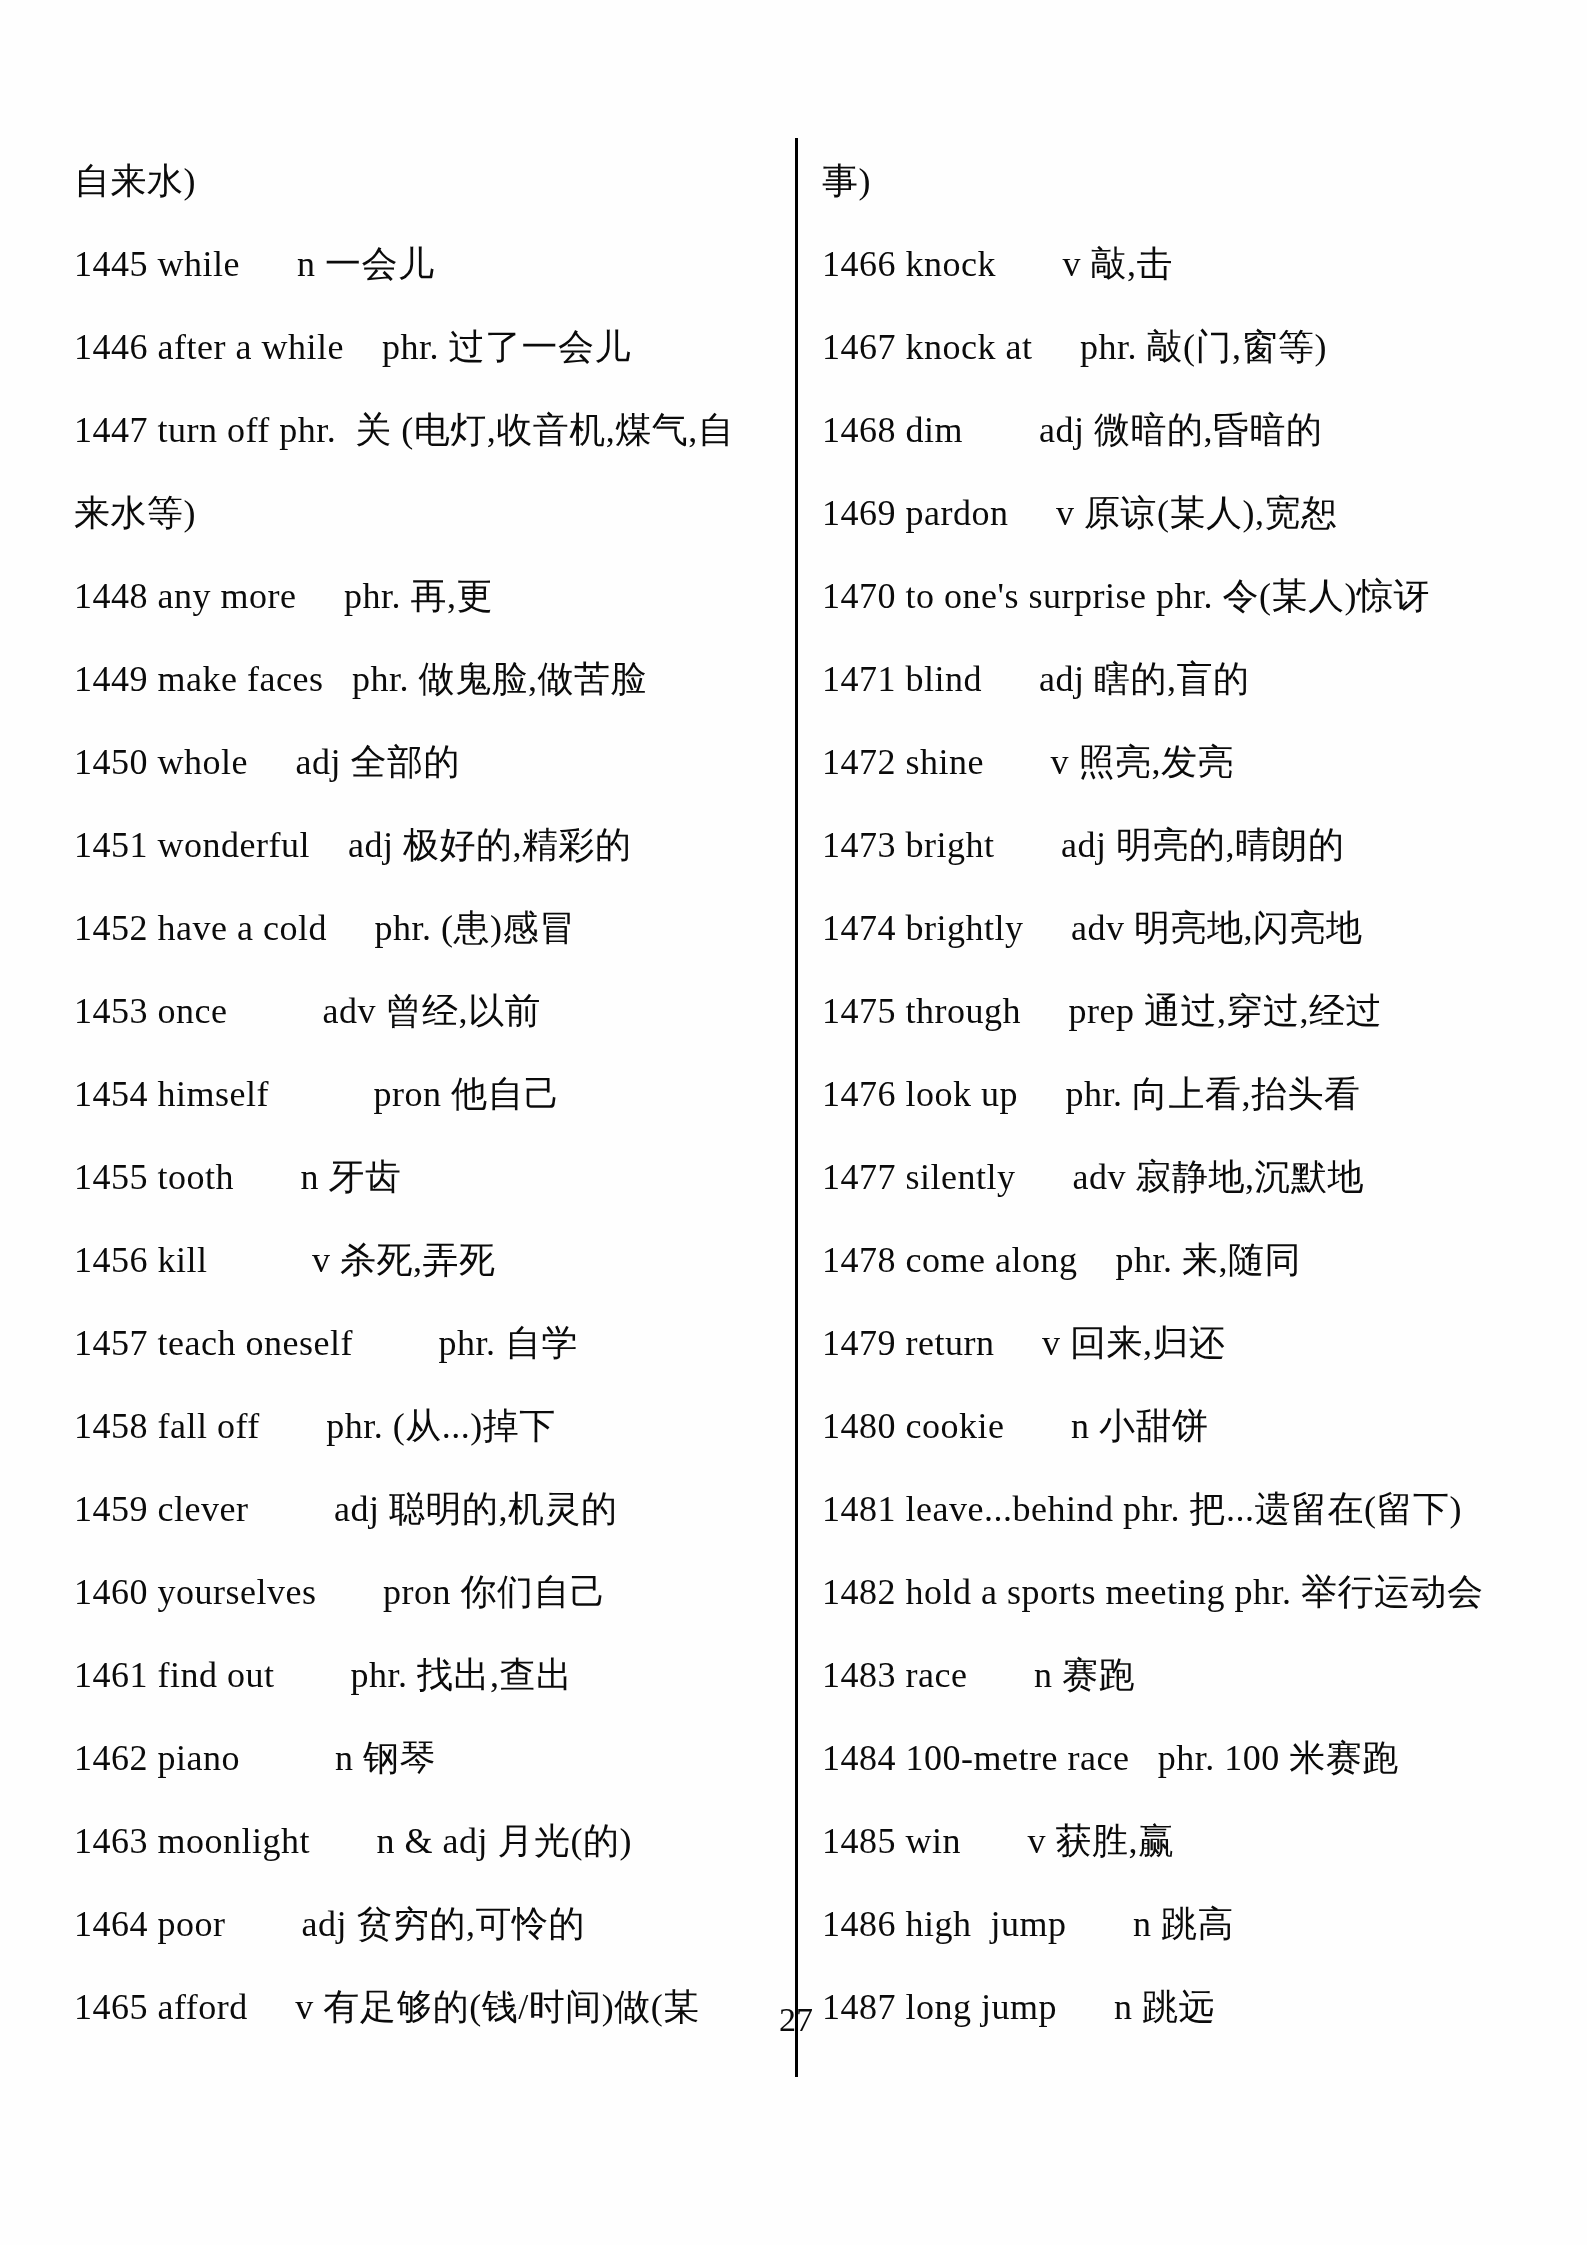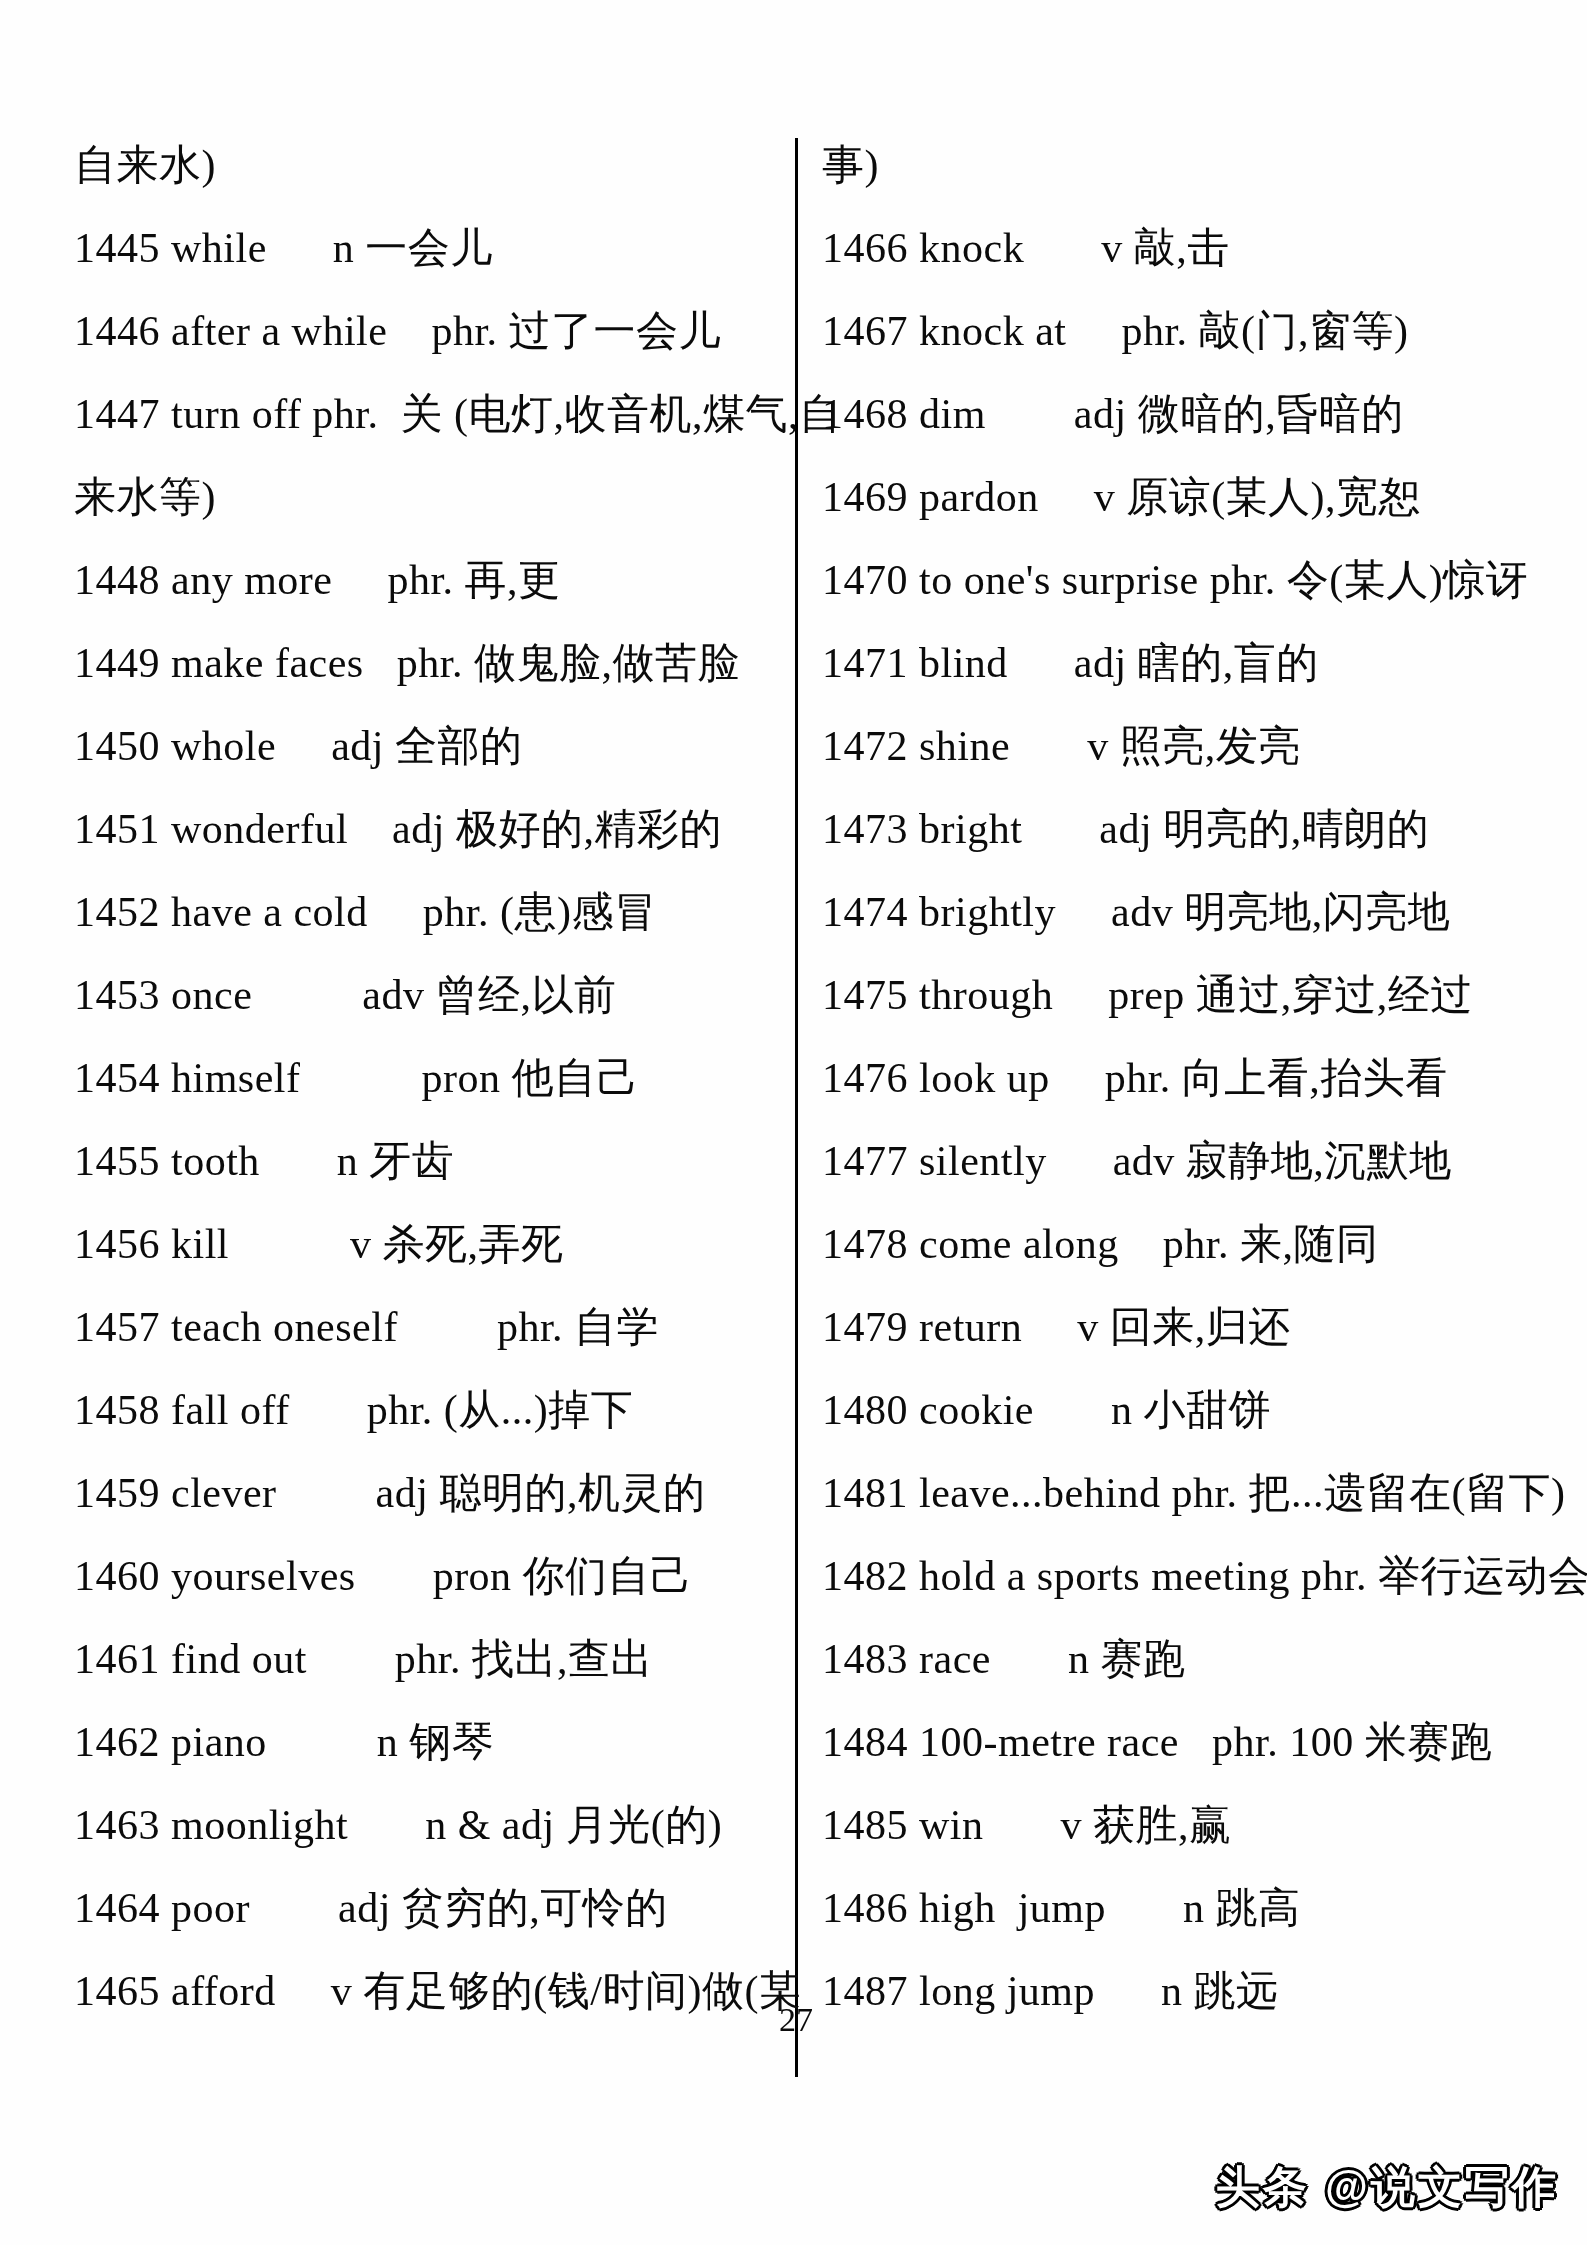--- a/index.html
+++ b/index.html
@@ -16,22 +16,22 @@
   .divider {
     position: absolute;
     left: 795px;
     top: 138px;
     width: 3px;
     height: 1939px;
     background: #000000;
   }
   .col {
     position: absolute;
-    top: 124px;
-    font-size: 42px;
+    top: 140px;
+    font-size: 36px;
     line-height: 83px;
     white-space: pre;
     letter-spacing: 0.5px;
   }
   .col-left  { left: 74px;  width: 700px; }
   .col-right { left: 822px; width: 750px; }
   .vocab-line { height: 83px; }
   .page-number {
     position: absolute;
     left: 796px;
@@ -55,14 +55,13 @@
   }
 </style>
 </head>
 <body>
 
 <div class="page">
   <div class="divider"></div>
   <div class="col col-left" id="col-left"><div class="vocab-line">自来水)</div><div class="vocab-line">1445 while      n 一会儿</div><div class="vocab-line">1446 after a while    phr. 过了一会儿</div><div class="vocab-line">1447 turn off phr.  关 (电灯,收音机,煤气,自</div><div class="vocab-line">来水等)</div><div class="vocab-line">1448 any more     phr. 再,更</div><div class="vocab-line">1449 make faces   phr. 做鬼脸,做苦脸</div><div class="vocab-line">1450 whole     adj 全部的</div><div class="vocab-line">1451 wonderful    adj 极好的,精彩的</div><div class="vocab-line">1452 have a cold     phr. (患)感冒</div><div class="vocab-line">1453 once          adv 曾经,以前</div><div class="vocab-line">1454 himself           pron 他自己</div><div class="vocab-line">1455 tooth       n 牙齿</div><div class="vocab-line">1456 kill           v 杀死,弄死</div><div class="vocab-line">1457 teach oneself         phr. 自学</div><div class="vocab-line">1458 fall off       phr. (从...)掉下</div><div class="vocab-line">1459 clever         adj 聪明的,机灵的</div><div class="vocab-line">1460 yourselves       pron 你们自己</div><div class="vocab-line">1461 find out        phr. 找出,查出</div><div class="vocab-line">1462 piano          n 钢琴</div><div class="vocab-line">1463 moonlight       n &amp; adj 月光(的)</div><div class="vocab-line">1464 poor        adj 贫穷的,可怜的</div><div class="vocab-line">1465 afford     v 有足够的(钱/时间)做(某</div></div>
   <div class="col col-right" id="col-right"><div class="vocab-line">事)</div><div class="vocab-line">1466 knock       v 敲,击</div><div class="vocab-line">1467 knock at     phr. 敲(门,窗等)</div><div class="vocab-line">1468 dim        adj 微暗的,昏暗的</div><div class="vocab-line">1469 pardon     v 原谅(某人),宽恕</div><div class="vocab-line">1470 to one's surprise phr. 令(某人)惊讶</div><div class="vocab-line">1471 blind      adj 瞎的,盲的</div><div class="vocab-line">1472 shine       v 照亮,发亮</div><div class="vocab-line">1473 bright       adj 明亮的,晴朗的</div><div class="vocab-line">1474 brightly     adv 明亮地,闪亮地</div><div class="vocab-line">1475 through     prep 通过,穿过,经过</div><div class="vocab-line">1476 look up     phr. 向上看,抬头看</div><div class="vocab-line">1477 silently      adv 寂静地,沉默地</div><div class="vocab-line">1478 come along    phr. 来,随同</div><div class="vocab-line">1479 return     v 回来,归还</div><div class="vocab-line">1480 cookie       n 小甜饼</div><div class="vocab-line">1481 leave...behind phr. 把...遗留在(留下)</div><div class="vocab-line">1482 hold a sports meeting phr. 举行运动会</div><div class="vocab-line">1483 race       n 赛跑</div><div class="vocab-line">1484 100-metre race   phr. 100 米赛跑</div><div class="vocab-line">1485 win       v 获胜,赢</div><div class="vocab-line">1486 high  jump       n 跳高</div><div class="vocab-line">1487 long jump      n 跳远</div></div>
   <div class="page-number">27</div>
-  <div class="watermark">头条 @说文写作</div>
 </div>
 
 </body></html>

